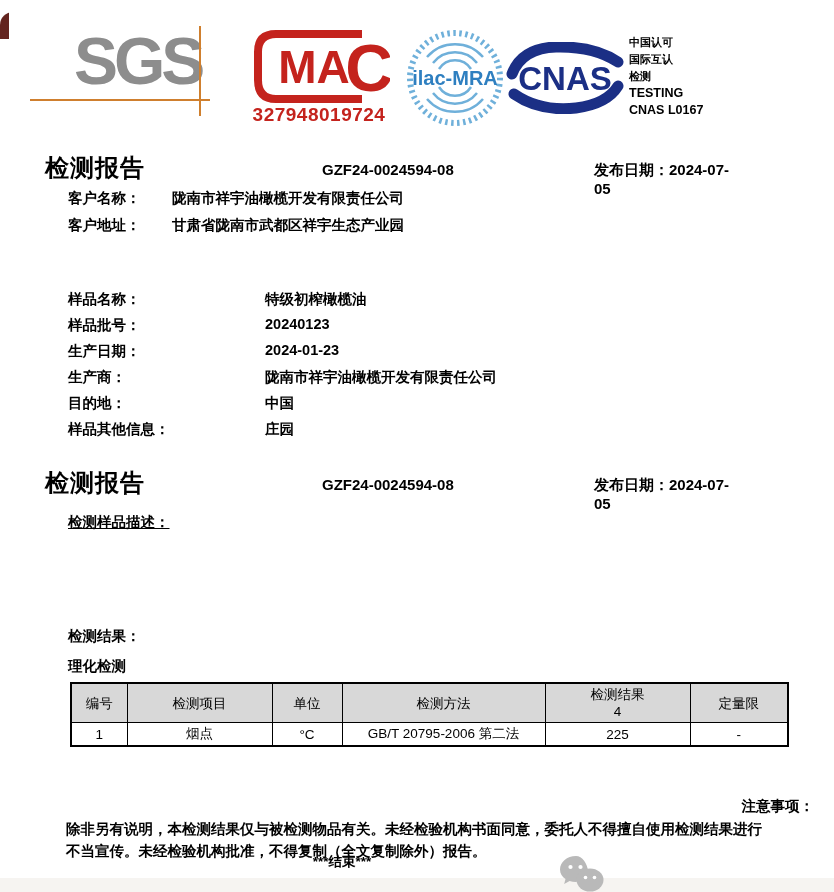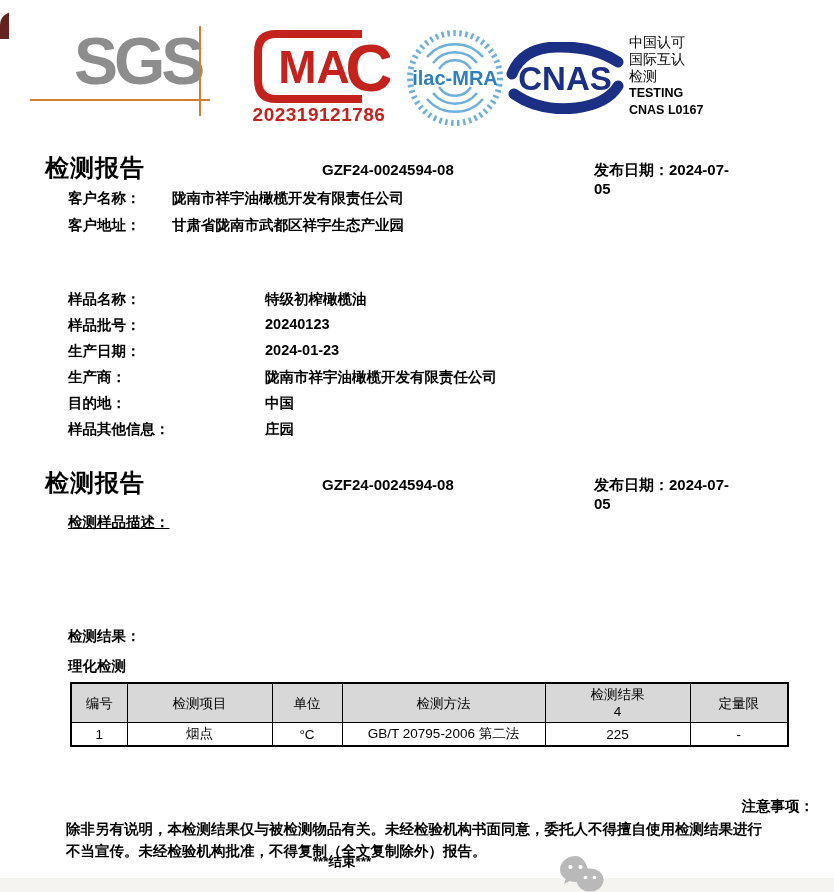--- a/index.html
+++ b/index.html
@@ -13,21 +13,21 @@
   .sgs-text{position:absolute;left:74px;top:16px;font-size:66px;font-weight:bold;
     color:#8d8d8d;letter-spacing:-4px;line-height:1;}
   .sgs-hline{position:absolute;left:30px;top:87px;width:180px;height:2px;background:#cf7f2e;}
   .sgs-vline{position:absolute;left:199px;top:14px;width:2px;height:90px;background:#cf7f2e;}
   .cma-logo{position:absolute;left:252px;top:16px;}
   .cma-number{position:absolute;left:250px;top:92px;width:138px;text-align:center;
     color:#c4231d;font-size:19px;font-weight:bold;letter-spacing:.5px;}
   .ilac-logo{position:absolute;left:406px;top:14px;}
   .cnas-logo{position:absolute;left:506px;top:30px;}
   .accred{position:absolute;left:629px;top:22px;line-height:17px;}
-  .accred .cn{font-size:14px;font-weight:normal;}
+  .accred .cn{font-size:11px;font-weight:bold;}
   .accred .en{font-size:12.5px;font-weight:bold;}
   
   .report-bar{position:absolute;left:0;width:742px;height:32px;}
   .rb-title{position:absolute;left:45px;top:0;font-size:24px;font-weight:bold;letter-spacing:1px;}
   .rb-no{position:absolute;left:322px;top:9px;font-size:15px;font-weight:bold;}
   .rb-date{position:absolute;left:594px;top:9px;font-size:15px;font-weight:bold;}
   
   .info-row{position:absolute;left:0;width:834px;height:22px;font-size:14.5px;font-weight:bold;}
   .info-row .lbl{position:absolute;left:68px;}
   .customer-block .info-row .val{position:absolute;left:172px;}
@@ -68,21 +68,21 @@
   <div class="sgs-hline"></div>
   <div class="sgs-vline"></div>
 
   <div class="cma-logo">
     <svg width="138" height="78" viewBox="0 0 138 78">
       <path d="M 110 6 H 24 Q 6 6 6 24 V 52 Q 6 71 24 71 H 110" fill="none" stroke="#c4231d" stroke-width="8"></path>
       <text x="62" y="55" font-size="46" font-weight="bold" fill="#c4231d" text-anchor="middle" font-family="Liberation Sans, sans-serif">MA</text>
       <text x="117" y="63" font-size="66" font-weight="bold" fill="#c4231d" text-anchor="middle" font-family="Liberation Sans, sans-serif">C</text>
     </svg>
   </div>
-  <div class="cma-number">202319121786</div>
+  <div class="cma-number">327948019724</div>
 
   <div class="ilac-logo">
     <svg width="98" height="104" viewBox="0 0 98 104">
       <g fill="none" stroke="#6fb0da">
         <circle cx="49" cy="52" r="45" stroke-width="6" stroke-dasharray="2.5 3.5"></circle>
         <path d="M21 31 A 37 37 0 0 1 77 31" stroke-width="2.5"></path>
         <path d="M27 37 A 28 28 0 0 1 71 37" stroke-width="2.5"></path>
         <path d="M33 43 A 19 19 0 0 1 65 43" stroke-width="2.5"></path>
         <path d="M21 73 A 37 37 0 0 0 77 73" stroke-width="2.5"></path>
         <path d="M27 67 A 28 28 0 0 0 71 67" stroke-width="2.5"></path>

